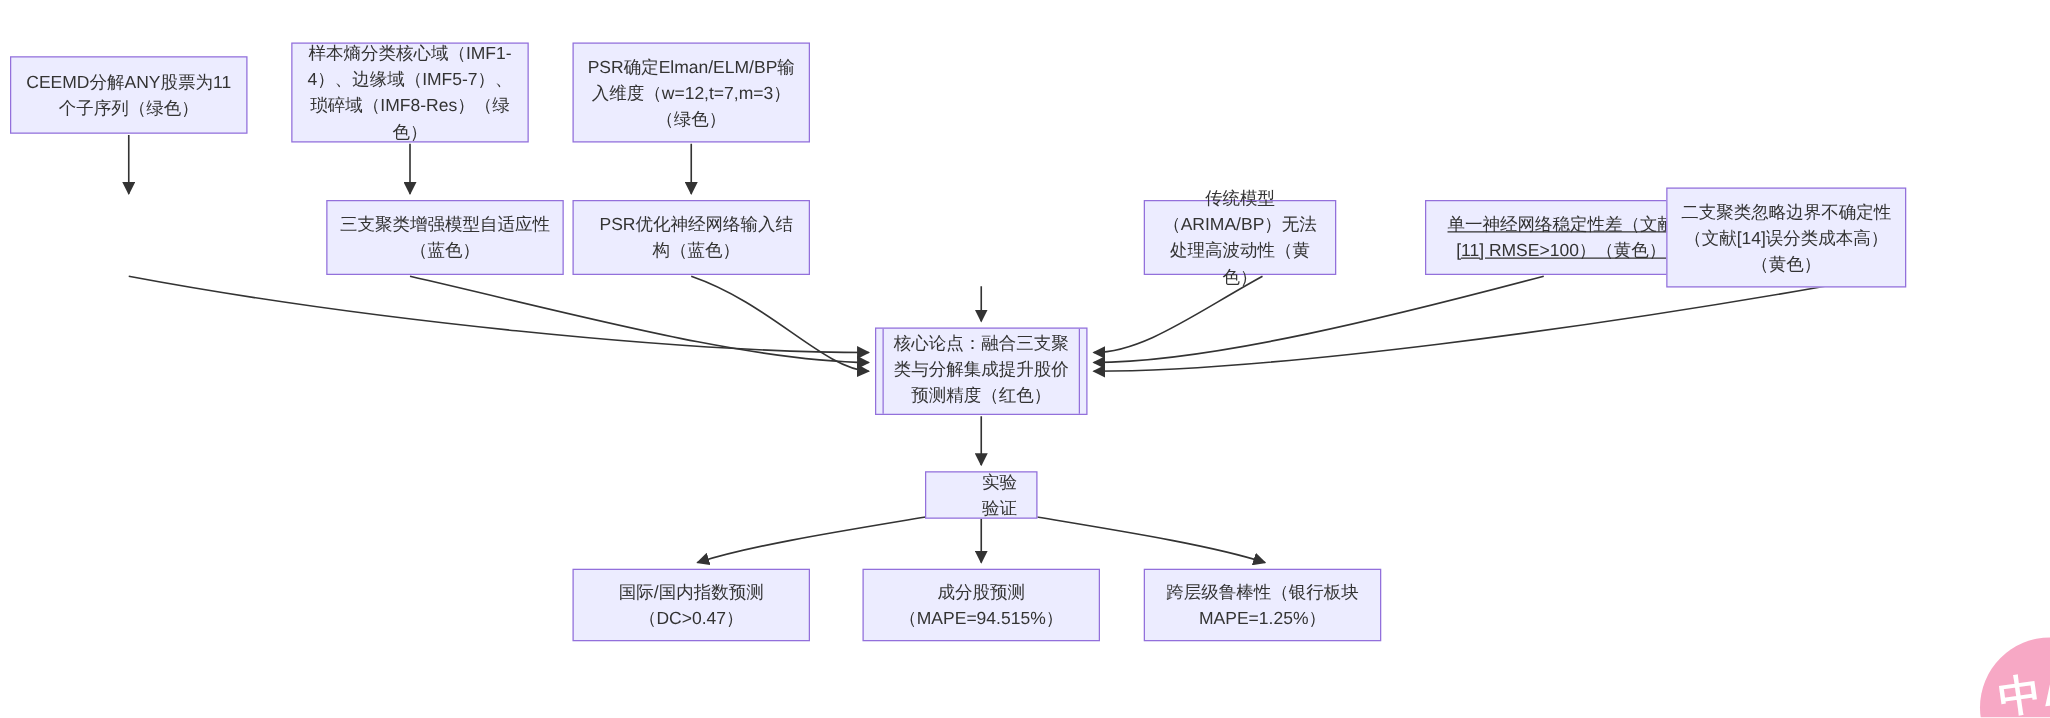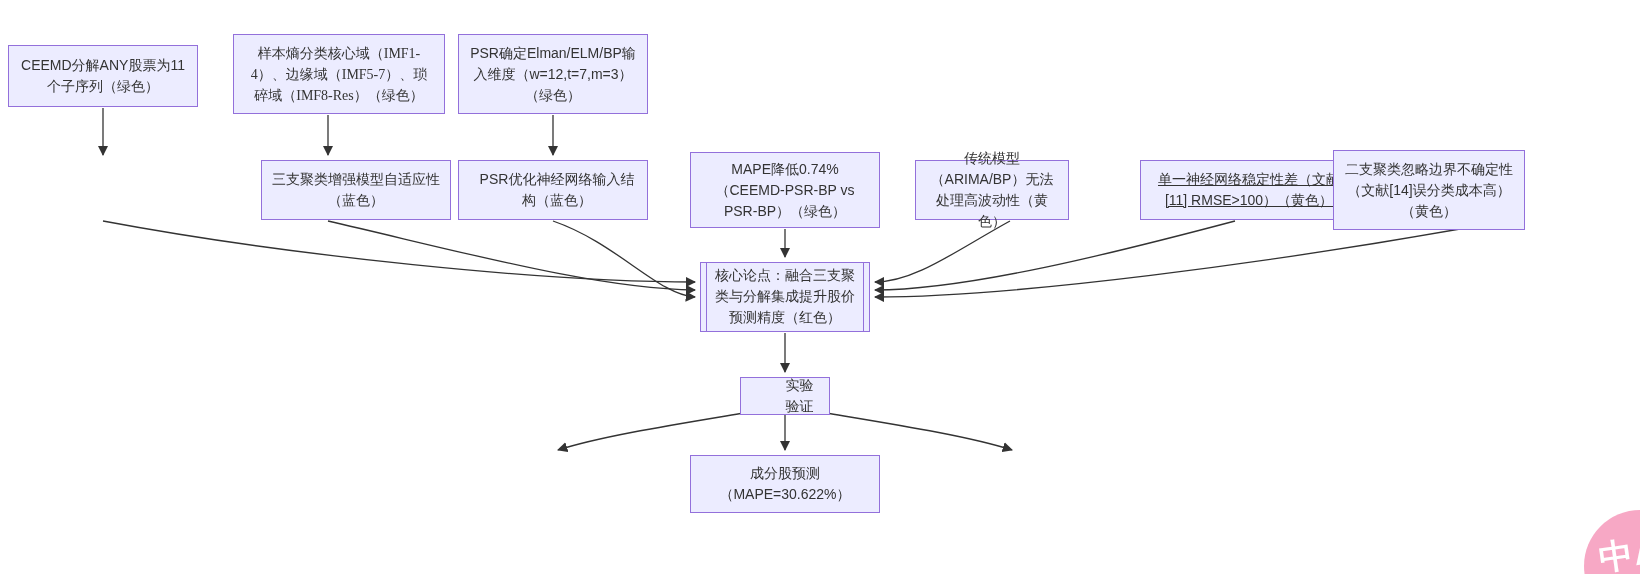--- a/index.html
+++ b/index.html
@@ -37,21 +37,21 @@
     position: absolute;
     top: 0; bottom: 0;
     width: 1px;
     background: #9370DB;
   }
   .node.subroutine::before { left: 5px; }
   .node.subroutine::after { right: 5px; }
 
   
   .n-ceemd      { left: 8px;    top: 45px;  width: 190px; height: 62px; }
-  .n-entropy    { left: 233px;  top: 34px;  width: 212px; height: 80px; font-family: Liberation Serif, serif; }
+  .n-entropy    { left: 233px;  top: 34px;  width: 190px; height: 80px; }
   .n-psrdim     { left: 458px;  top: 34px;  width: 190px; height: 80px; }
 
   .n-decomp     { left: 8px;    top: 160px; width: 190px; height: 60px; }
   .n-threeway   { left: 233px;  top: 160px; width: 190px; height: 60px; margin-left: 28px; }
   .n-psropt     { left: 458px;  top: 160px; width: 190px; height: 60px; padding-left: 18px; }
   .n-mape       { left: 690px;  top: 152px; width: 190px; height: 76px; }
   .n-trad       { left: 915px;  top: 160px; width: 154px; height: 60px; }
   .n-singlenn   { left: 1140px; top: 160px; width: 218px; height: 60px; text-decoration: underline; }
   .n-twoway     { left: 1333px; top: 150px; width: 192px; height: 80px; }
 
@@ -116,28 +116,29 @@
       <path d="M826,413 C 898,425 968,436 1012,450" marker-end="url(#arrowhead)"></path>
     </g>
   </svg>
 
   <div class="node n-ceemd">CEEMD分解ANY股票为11个子序列（绿色）</div>
   <div class="node n-entropy">样本熵分类核心域（IMF1-4）、边缘域（IMF5-7）、琐碎域（IMF8-Res）（绿色）</div>
   <div class="node n-psrdim">PSR确定Elman/ELM/BP输入维度（w=12,t=7,m=3）（绿色）</div>
 
   <div class="node n-threeway">三支聚类增强模型自适应性（蓝色）</div>
   <div class="node n-psropt">PSR优化神经网络输入结构（蓝色）</div>
-  <div class="node n-mape">MAPE降低0.74%（CEEMD-PSR-BP vs PSR-BP）（绿色）</div>
   <div class="node n-trad">传统模型（ARIMA/BP）无法处理高波动性（黄色）</div>
   <div class="node n-singlenn">单一神经网络稳定性差（文献[11] RMSE&gt;100）（黄色）</div>
   <div class="node n-twoway">二支聚类忽略边界不确定性（文献[14]误分类成本高）（黄色）</div>
 
   <div class="node subroutine n-core">核心论点：融合三支聚类与分解集成提升股价预测精度（红色）</div>
 
   <div class="node n-exp">实验验证</div>
 
-  <div class="node n-constit">成分股预测（MAPE=30.622%）</div>
+  <div class="node n-index">国际/国内指数预测（DC&gt;0.47）</div>
+  <div class="node n-constit">成分股预测（MAPE=94.515%）</div>
+  <div class="node n-robust">跨层级鲁棒性（银行板块 MAPE=1.25%）</div>
 
   <div class="badge">
     <span class="badge-label">中A</span>
   </div>
 
 </div>
 
 </body></html>

